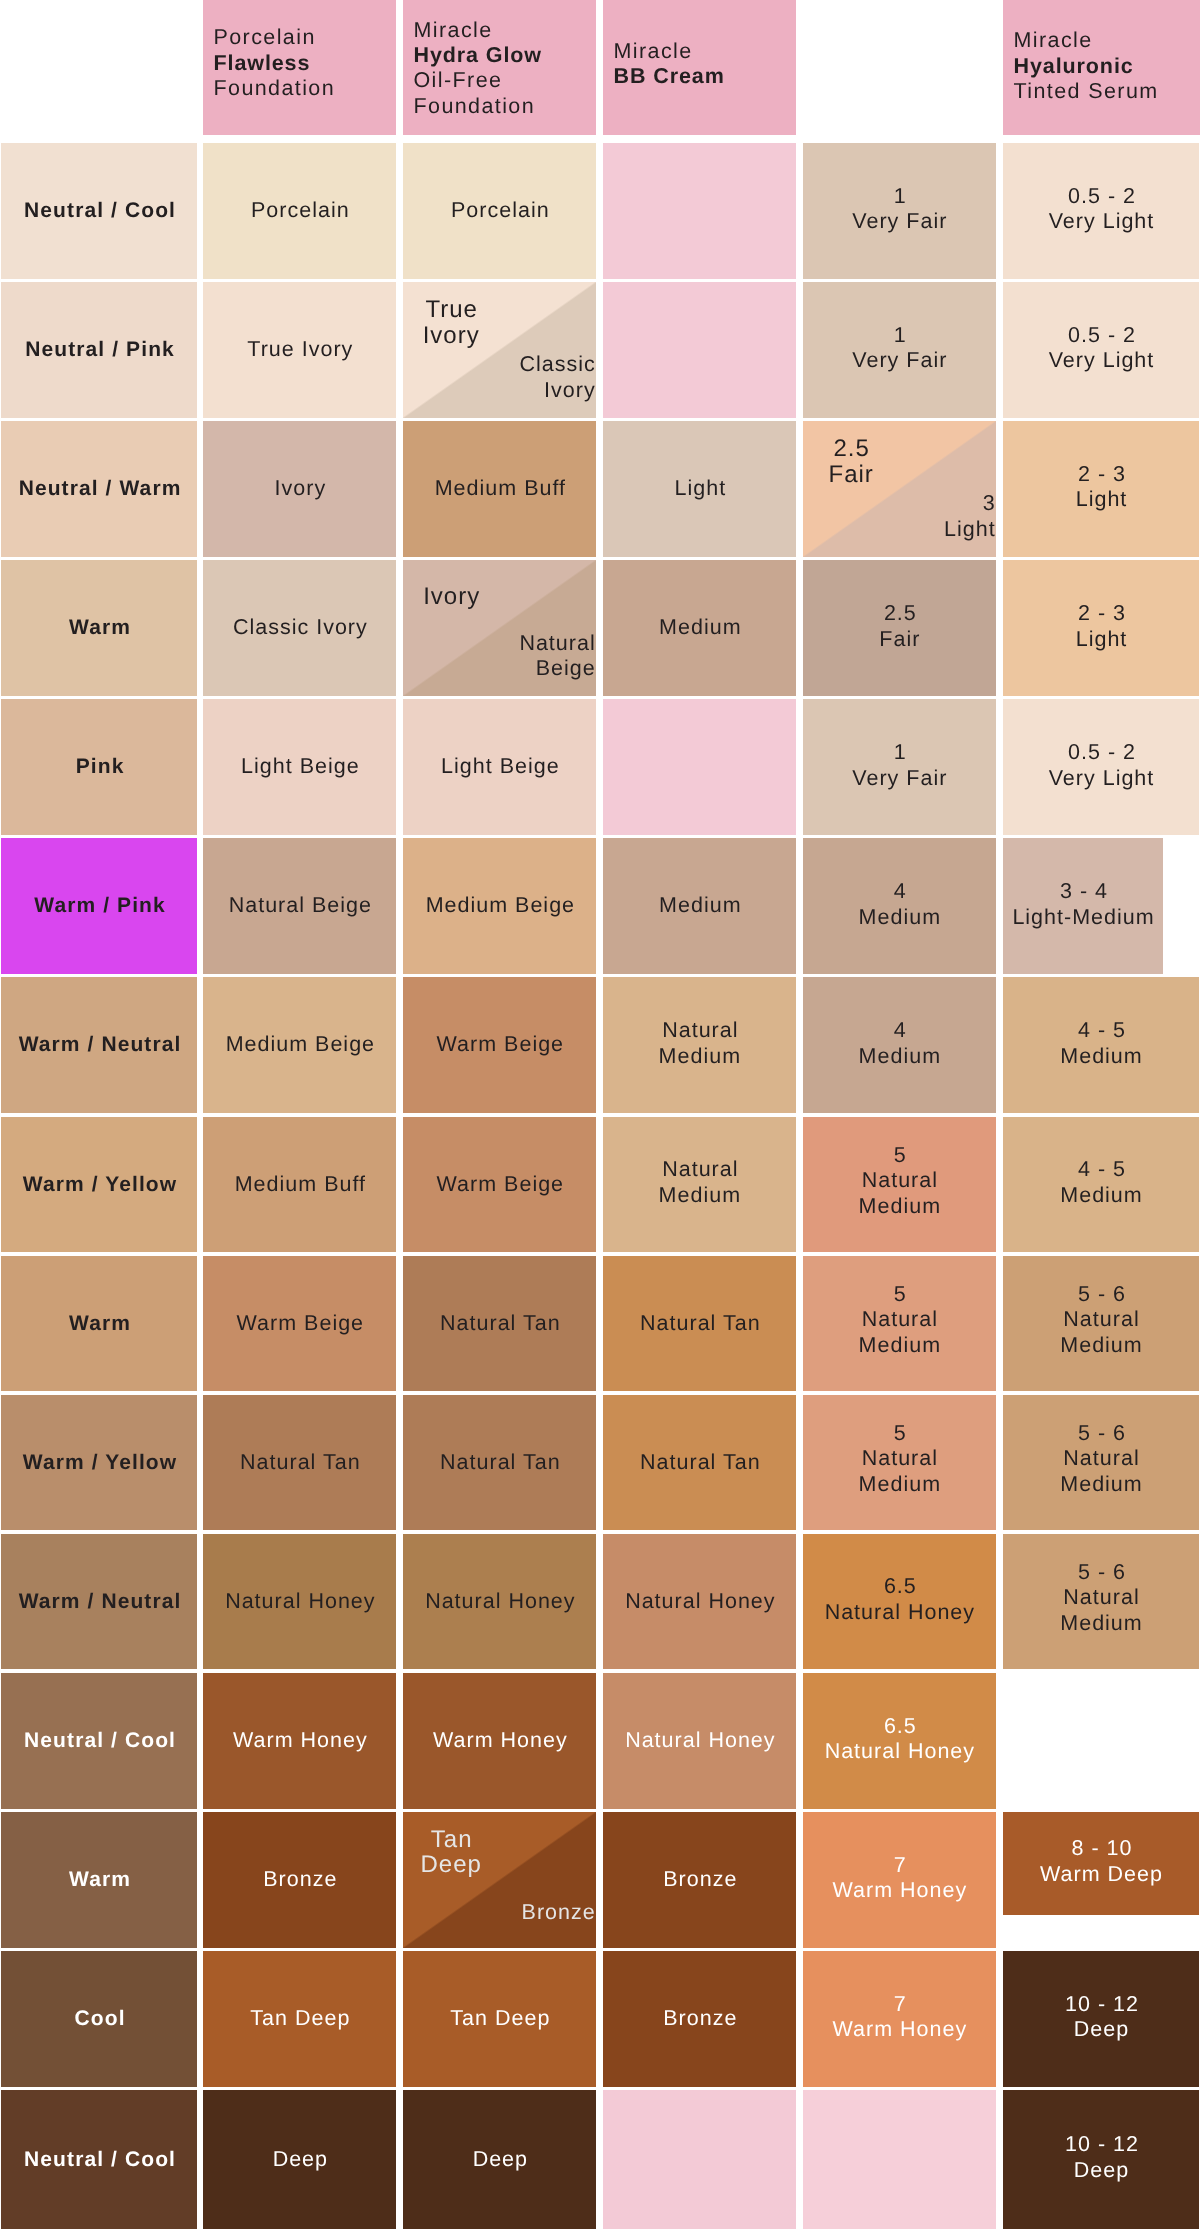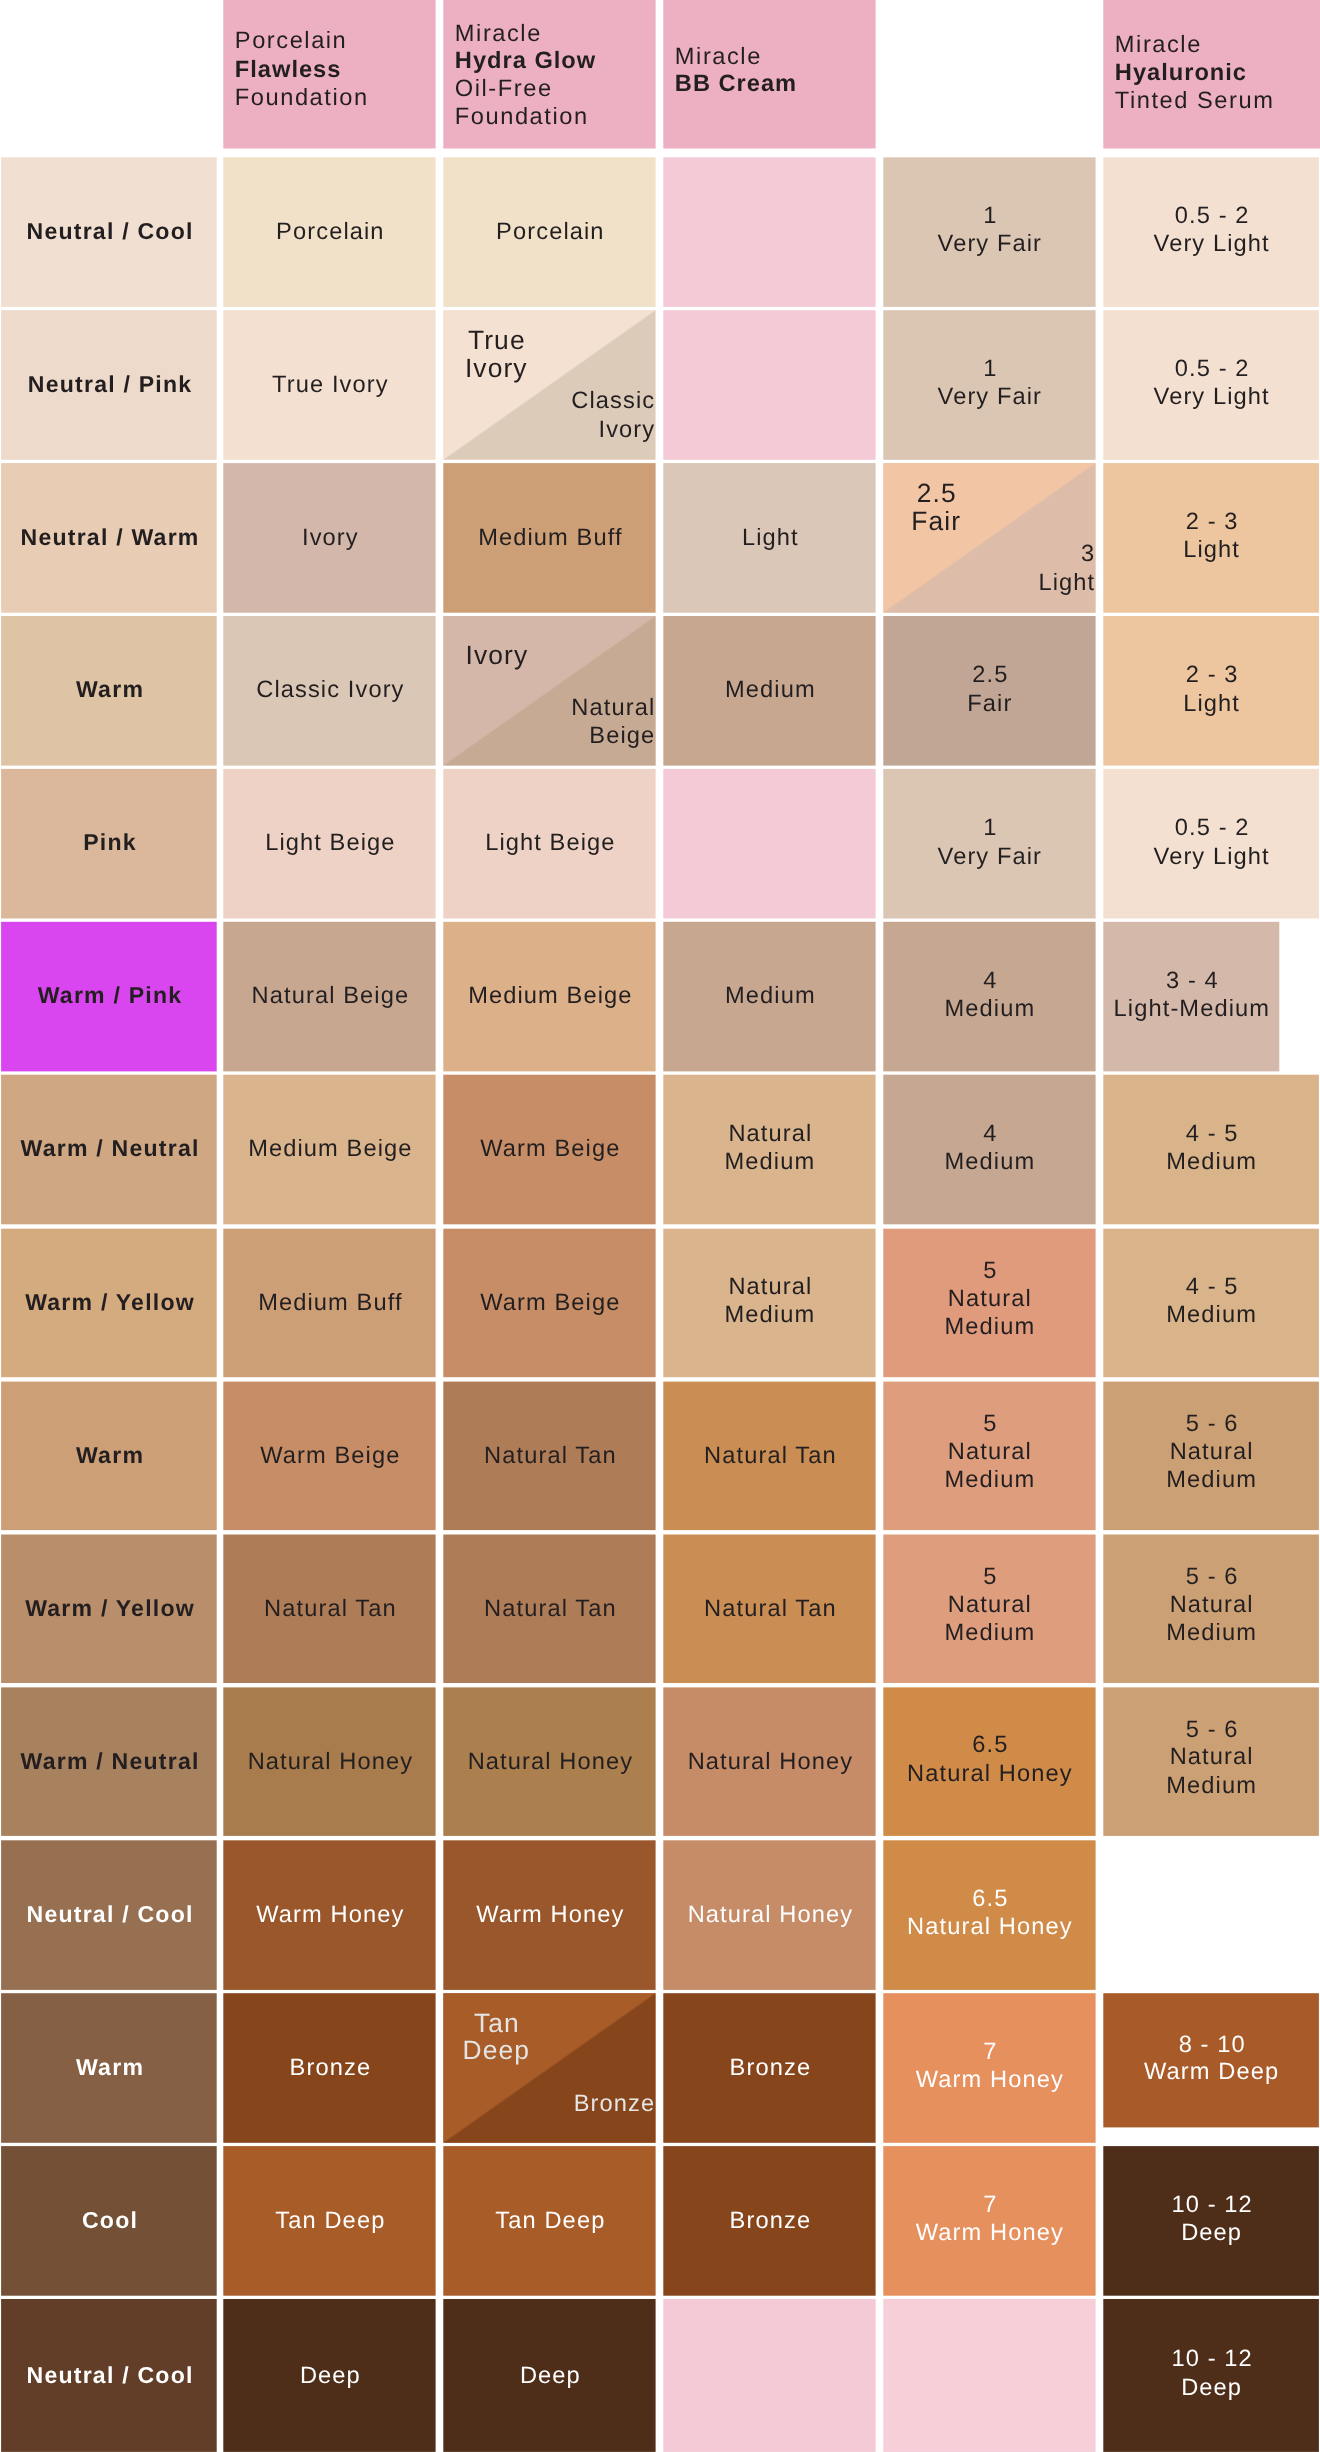--- a/index.html
+++ b/index.html
@@ -312,21 +312,21 @@
 Deep</span></div>
       <div class="spl-tb" style="bottom:22.0px"><span style="white-space:pre-line">Bronze</span></div>
     </div>
 <div class="cell" style="left:603.0px;top:1811.8px;width:192.7px;height:135.8px;background:#87451C;color:#FFFFFF">
       <div class="ctext" style="position:relative;top:0px">Bronze</div>
     </div>
 <div class="cell" style="left:803.0px;top:1811.8px;width:192.7px;height:135.8px;background:#E6905E;color:#FFFFFF">
       <div class="ctext" style="position:relative;top:-1.5px">7
 Warm Honey</div>
     </div>
-<div class="cell" style="left:1003.0px;top:1811.8px;width:196.0px;height:122px;background:#A85B29;color:#FFFFFF">
+<div class="cell" style="left:1003.0px;top:1811.8px;width:196.0px;height:103px;background:#A85B29;color:#FFFFFF">
       <div class="ctext" style="position:relative;top:-1.5px">8 - 10
 Warm Deep</div>
     </div>
 <div class="cell" style="left:1.0px;top:1950.9px;width:196px;height:135.8px;background:#735036;color:#FFFFFF">
       <div class="ctext ub">Cool</div>
     </div>
 <div class="cell" style="left:203.0px;top:1950.9px;width:192.7px;height:135.8px;background:#A85C28;color:#FFFFFF">
       <div class="ctext" style="position:relative;top:0px">Tan Deep</div>
     </div>
 <div class="cell" style="left:403.0px;top:1950.9px;width:192.7px;height:135.8px;background:#A85C28;color:#FFFFFF">

